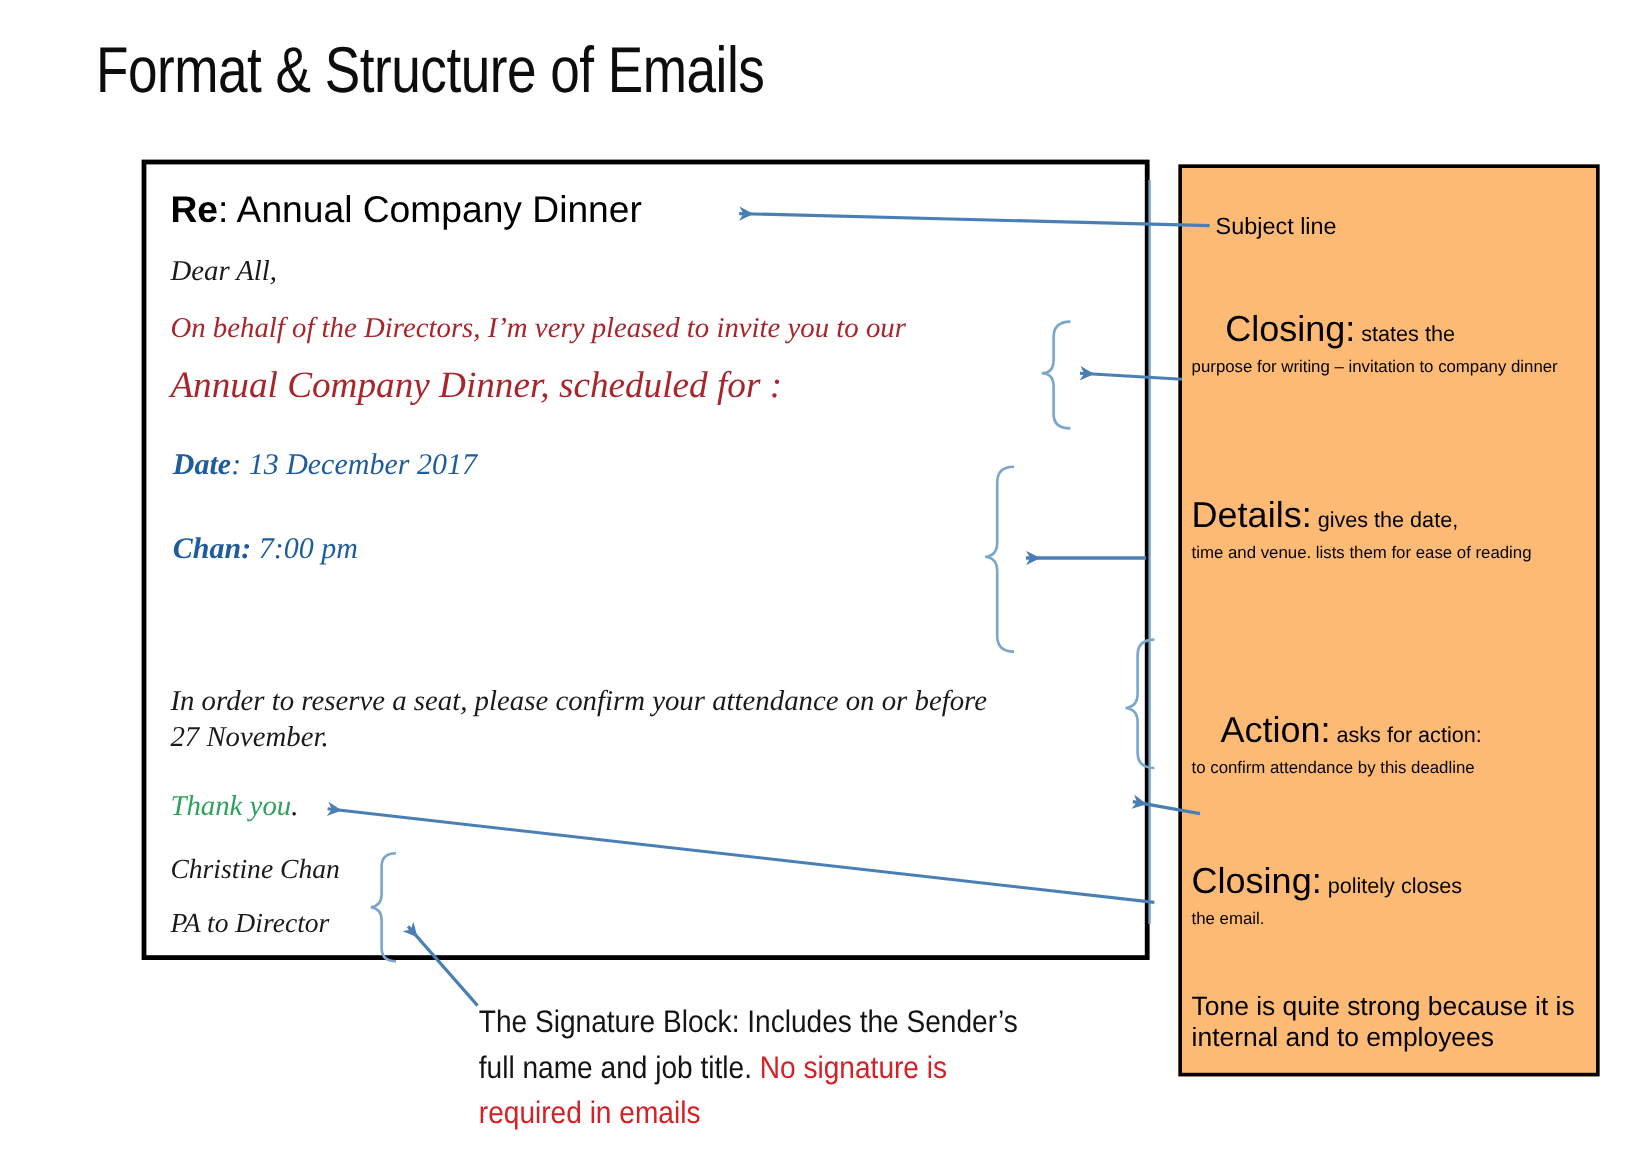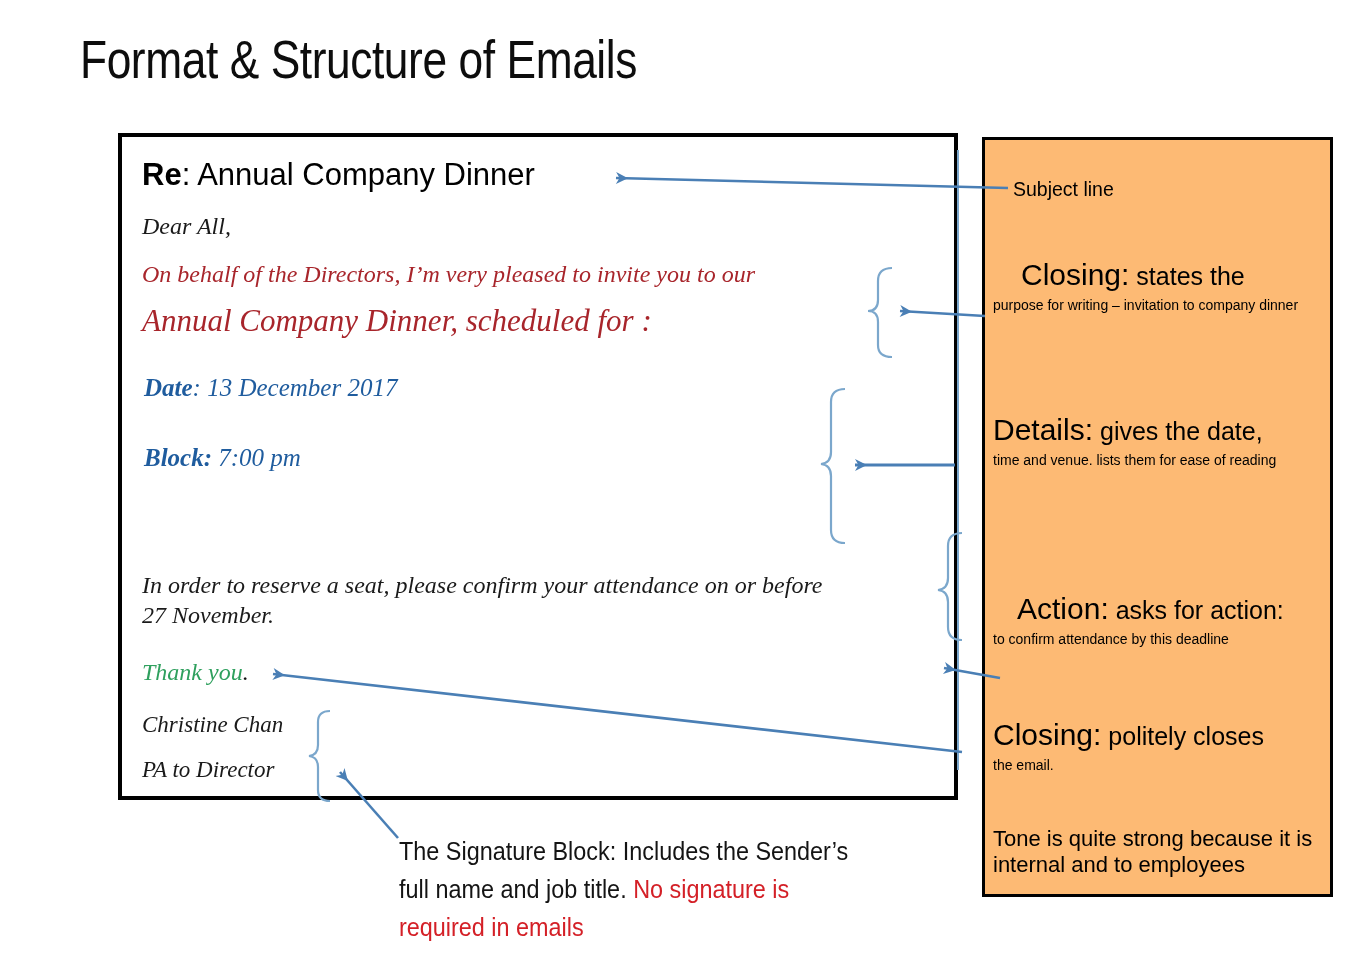--- a/index.html
+++ b/index.html
@@ -157,21 +157,21 @@
     left: 8px; top: 578px;
     width: 340px;
   }
   #note-tone {
     left: 8px; top: 686px;
     width: 340px;
     font-size: 22px;
     line-height: 26px;
   }
   .note .head { font-size: 30px; }
-  .note .tail { font-size: 25px; }
+  .note .tail { font-size: 18px; }
   .note .rest { font-size: 14px; line-height: 26px; display: block; }
 
   
   #signature-caption {
     position: absolute;
     left: 399px;
     top: 832px;
     width: 500px;
     font-family: "Liberation Sans Narrow", "Liberation Sans", sans-serif;
     font-size: 26px;
@@ -204,21 +204,21 @@
   <div class="body-line" id="greeting">Dear All,</div>
 
   <div class="body-line" id="opening-1">On behalf of the Directors, I’m very pleased to invite you to our</div>
   <div class="body-line" id="opening-2">Annual Company Dinner, scheduled for :</div>
 
   <div class="body-line" id="detail-date">
     <span class="detail-label">Date</span><span>: </span><span>13 December 2017</span>
   </div>
 
   <div class="body-line" id="detail-time">
-    <span class="detail-label">Block:</span><span> 7:00 pm</span>
+    <span class="detail-label">Chan:</span><span> 7:00 pm</span>
   </div>
 
 
   <div class="body-line" id="action-1">In order to reserve a seat, please confirm your attendance on or before</div>
   <div class="body-line" id="action-2">27 November.</div>
 
   <div class="body-line" id="closing-line">
     <span>Thank you</span><span class="period">.</span>
   </div>
 

